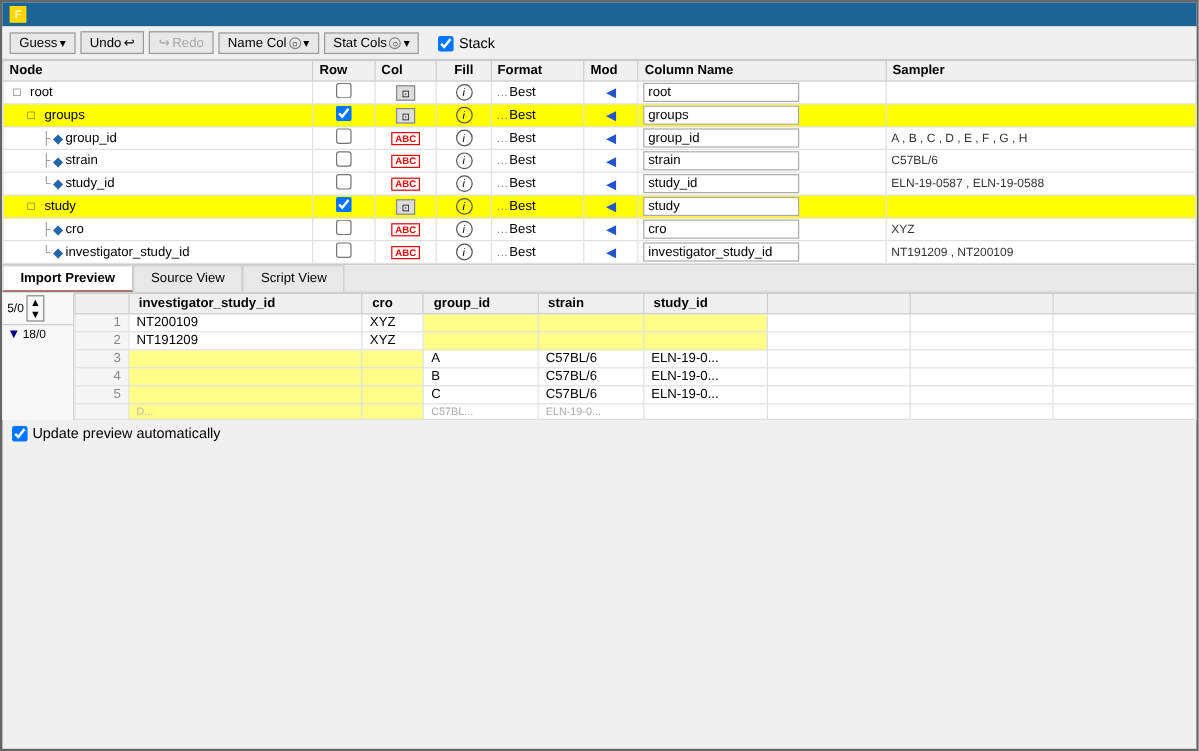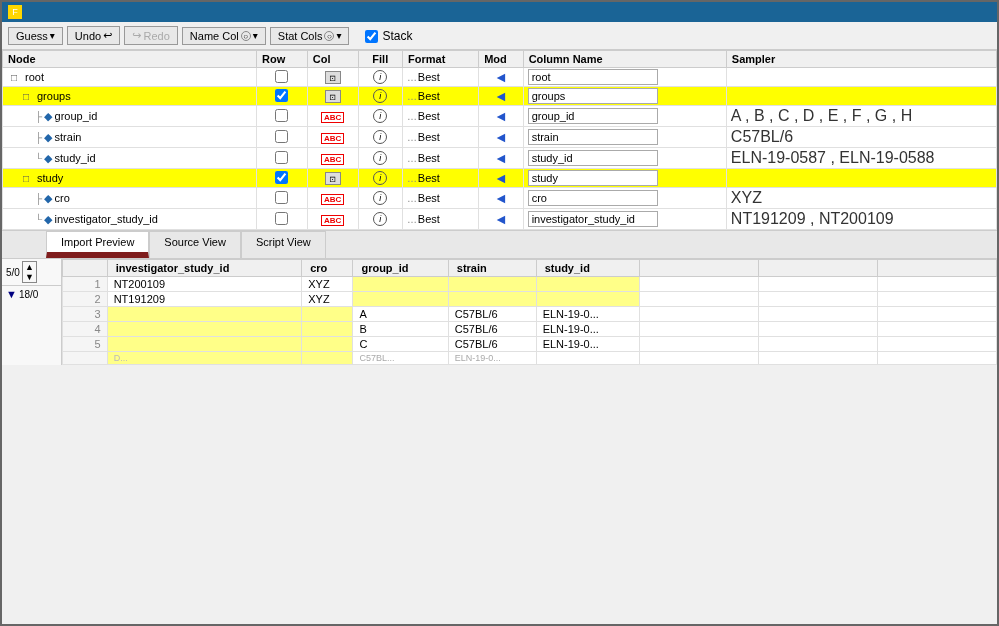--- a/index.html
+++ b/index.html
@@ -139,21 +139,21 @@
       font-size: 14px;
     }
 
     .col-name-input {
       border: 1px solid #aaa;
       padding: 1px 3px;
       font-size: 11px;
       width: 130px;
     }
 
-    .sampler-text { font-size: 16px; color: #333; }
+    .sampler-text { font-size: 10px; color: #333; }
 
     
     .preview-section {
       background: white;
       margin-top: 0;
     }
 
     .preview-tabs {
       display: flex;
       background: #e8e8e8;
@@ -164,23 +164,22 @@
       padding: 4px 14px;
       border: 1px solid #ccc;
       border-bottom: none;
       background: #e8e8e8;
       cursor: pointer;
       font-size: 11px;
     }
 
     .tab.active {
       background: white;
-      border-bottom: 6px solid #7f1d1d;
-      font-weight: normal;
-      margin-left: 44px;
+      border-bottom: 1px solid #7f1d1d;
+      font-weight: bold;
     }
 
     .preview-table-container {
       overflow: auto;
       max-height: 220px;
     }
 
     .preview-table {
       width: 100%;
       border-collapse: collapse;
@@ -512,13 +511,19 @@
               <td></td>
                 <td></td>
                 <td></td>
             </tr>
           </tbody>
         </table>
       </div>
     </div>
   </div>
 
+  <div class="footer">
+    <label class="checkbox-label">
+      <input type="checkbox" checked="" style="">
+      <span>Update preview automatically</span>
+    </label>
+  </div>
 </div>
 
 </body></html>

